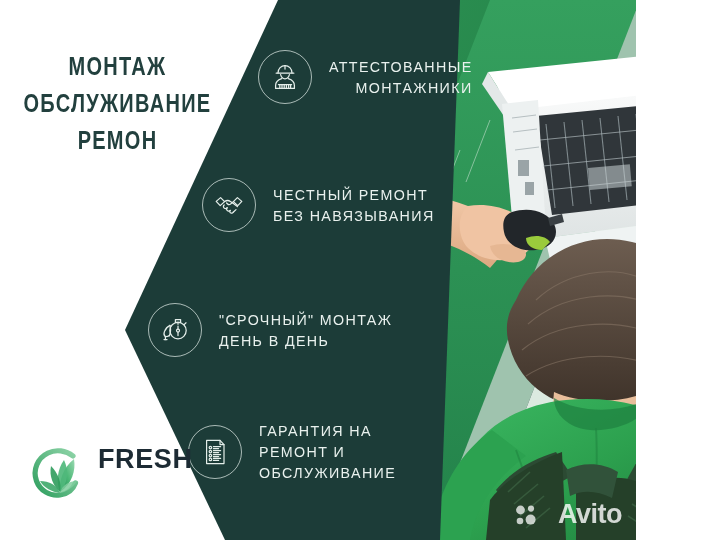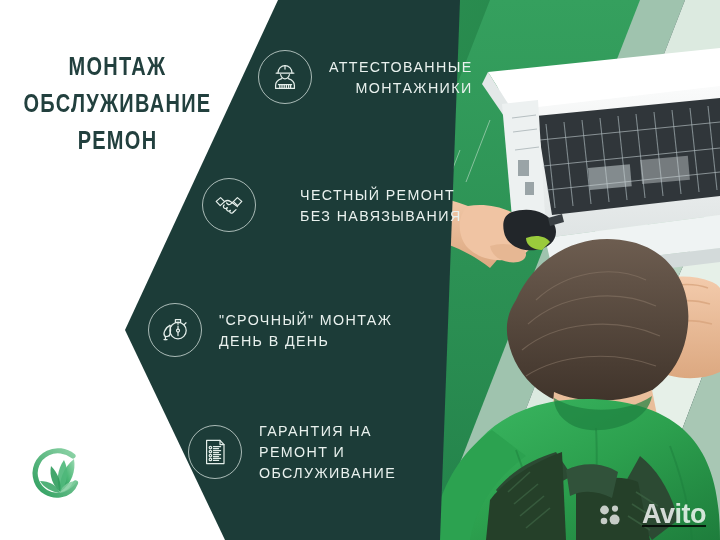--- a/index.html
+++ b/index.html
@@ -1,21 +1,21 @@
 <!DOCTYPE html>
 <html><head>
 <meta charset="utf-8">
 <style>
   html,body{margin:0;padding:0;}
   body{
     width:720px;height:540px;overflow:hidden;
     font-family:"Liberation Sans",sans-serif;
     background:#ffffff;
   }
-  #stage{position:relative;width:720px;height:540px;overflow:hidden;background:#fff;}
+  #stage{position:relative;width:636px;height:540px;overflow:hidden;background:#fff;}
 
   
   #right-art{position:absolute;left:340px;top:0;width:380px;height:540px;overflow:hidden;}
 
   
   #headline{
     position:absolute;left:0px;top:48px;width:235px;
     text-align:center;
     color:#22403E;
     font-family:"Liberation Sans Narrow","Liberation Sans",sans-serif;
@@ -62,30 +62,29 @@
     font-size:15.5px;
     letter-spacing:1.5px;
     line-height:21px;
     white-space:nowrap;
     transform:scaleX(.92);
     transform-origin:0 50%;
   }
   .f-txt div{white-space:nowrap;}
 
   #feat-0{left:258px;top:50px;text-align:right;}
-  #feat-1{left:202px;top:178px;gap:27px;}
+  #feat-1{left:202px;top:178px;}
   #feat-2{left:148px;top:303px;}
   #feat-3{left:188px;top:420px;}
 
   
   #avito{
     position:absolute;right:14px;bottom:12px;
     display:flex;align-items:center;gap:20px;
     opacity:.80;
-    text-decoration:underline;
   }
   #avito-word{
     color:#ffffff;
     font-family:"Liberation Sans",sans-serif;
     font-weight:700;
     font-size:27px;
     letter-spacing:-.5px;
     line-height:27px;
     text-shadow:0 0 2px rgba(0,0,0,.08);
   }
@@ -372,20 +371,21 @@
         <path d="M47 14 C40 8.5 30 7 22 11 C11.5 16 6.5 28 10.5 39 C14 48.5 24 54.5 34 53 C41 52 47 47.5 49.5 41" fill="none" stroke="url(#gRing)" stroke-width="5.2" stroke-linecap="round"></path>
 
         <path d="M34 50 C33 38 37 26 48 17 C50 28 46 42 34 50 Z" fill="url(#gLeaf)"></path>
         <path d="M34 50 C30 40 31 28 38 18 C43 28 42 42 34 50 Z" fill="#50B97C" opacity=".92"></path>
         <path d="M34 50 C27 44 23 34 25 24 C32 31 36 41 34 50 Z" fill="#2F9C5C" opacity=".9"></path>
         <path d="M34 51 C26 50 18 46 14 39 C23 39 31 43 34 51 Z" fill="#3EA96A" opacity=".9"></path>
         <path d="M34 51 C40 50 47 46 51 39 C43 39 36 43 34 51 Z" fill="#7FCD9C" opacity=".85"></path>
       </svg>
     </div>
     <div id="logo-text">
+      <div>FRESH</div>
     </div>
   </div>
 
   <div id="avito">
     <svg width="24" height="24" viewBox="0 0 24 24">
       <circle cx="6.5" cy="7" r="4.4" fill="#ffffff" opacity=".92"></circle>
       <circle cx="17" cy="5.6" r="3.1" fill="#ffffff" opacity=".92"></circle>
       <circle cx="6" cy="18" r="3.3" fill="#ffffff" opacity=".92"></circle>
       <circle cx="16.6" cy="16.6" r="5" fill="#ffffff" opacity=".92"></circle>
     </svg>

